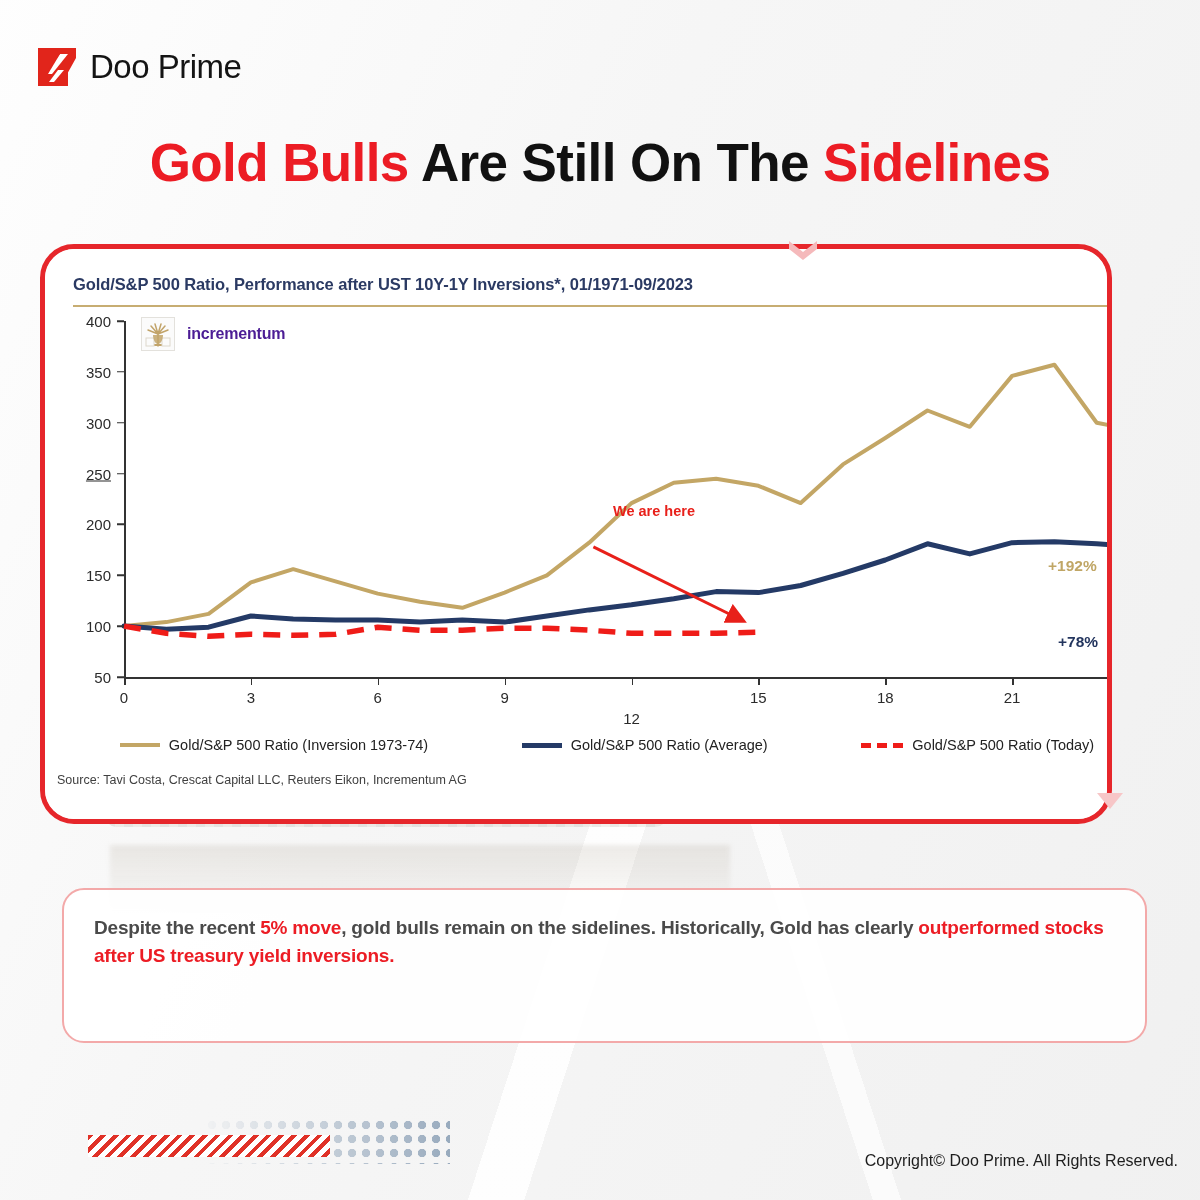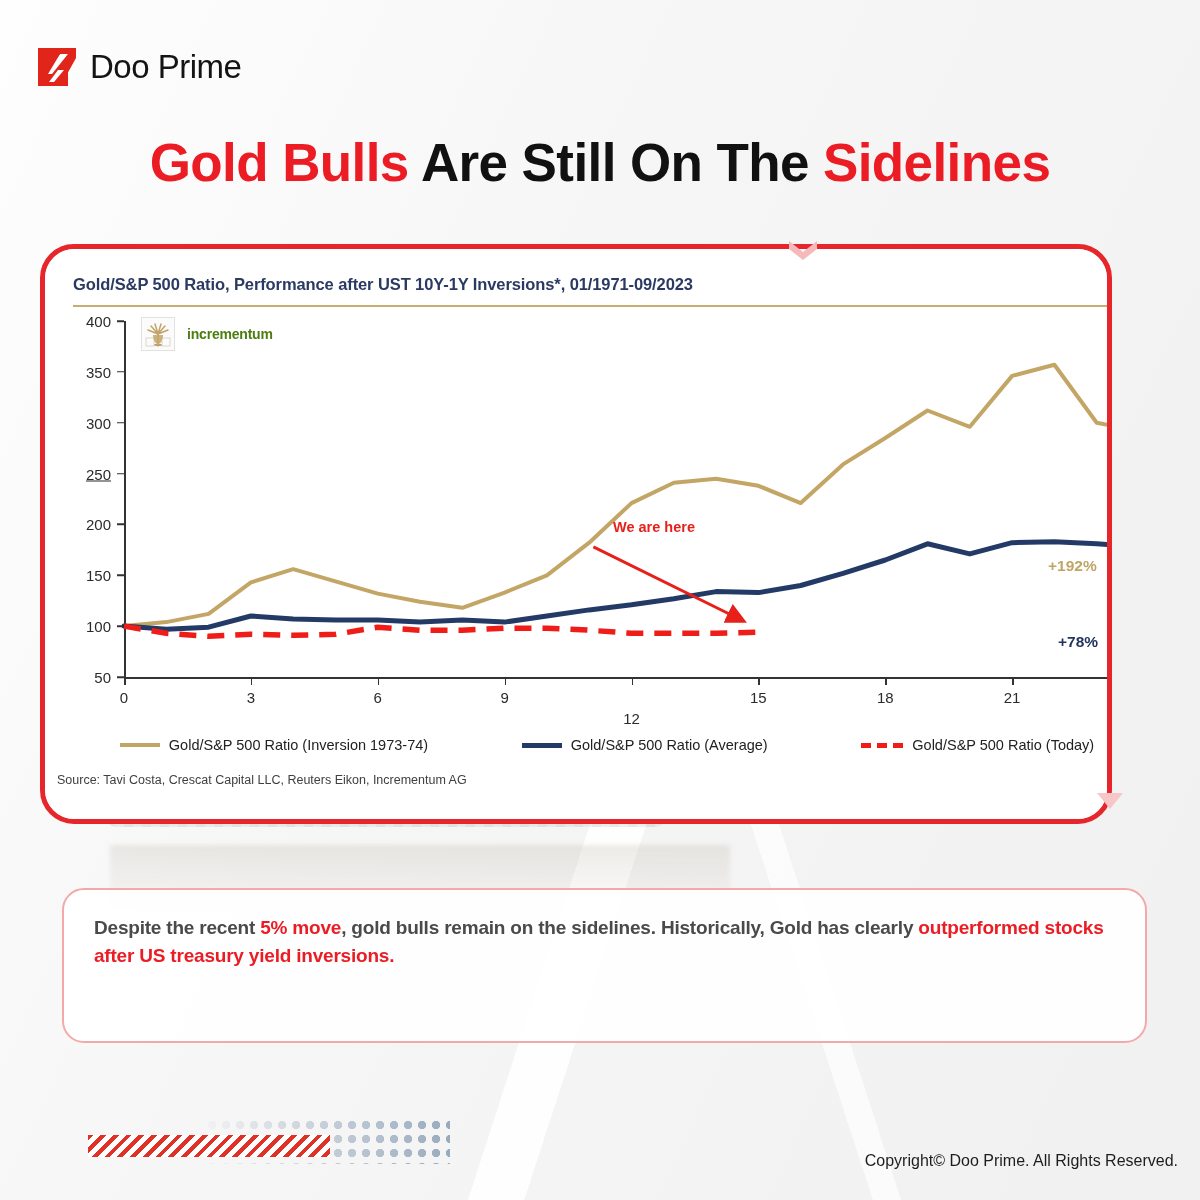--- a/index.html
+++ b/index.html
@@ -124,28 +124,28 @@
   .x-label{
     position:absolute; top:368px; font-size:15px; color:#2b2b2b; transform:translateX(-50%);
   }
 
   .series-svg{ position:absolute; left:0; top:0; width:1066px; height:390px; overflow:visible; }
 
   .incr-logo{
     position:absolute; left:68px; top:-4px; display:flex; align-items:center; gap:12px;
   }
   .incr-mark{ width:34px; height:34px; position:relative; background:#fbfbfb; border:1px solid #e3e1dc; }
-  .incr-name{ font-size:14px; font-weight:bold; color:#4d7c0f; letter-spacing:-.2px; }
+  .incr-name{ font-size:16px; font-weight:bold; color:#4c1d95; letter-spacing:-.2px; }
 
   .ann{
     position:absolute; font-weight:bold; font-size:15.5px;
   }
   .ann-gold{ color:#c0a665; left:975px; top:192px;margin-top:44px; }
   .ann-navy{ color:#23355e; left:985px; top:312px; }
-  .ann-here{ color:#e8201a; left:540px; top:198px; font-size:14.5px; }
+  .ann-here{ color:#e8201a; left:540px; top:182px; font-size:14.5px; }
 
   .legend{
     position:absolute; left:28px; top:488px; width:1068px;
     display:flex; justify-content:space-around; align-items:center;
   }
   .lg-item{ display:flex; align-items:center; gap:9px; }
   .lg-swatch{ width:40px; height:0; }
   .lg-gold{ border-top:4px solid #c3a665; }
   .lg-navy{ border-top:5px solid #243a66; }
   .lg-red{ border-top:5px dashed #ef1c18; width:42px; }

